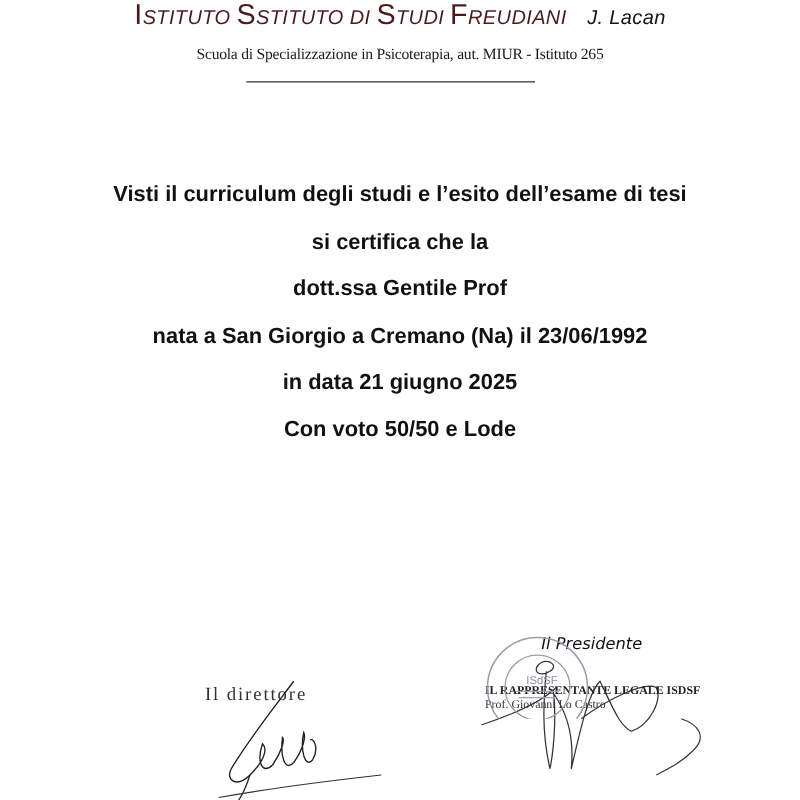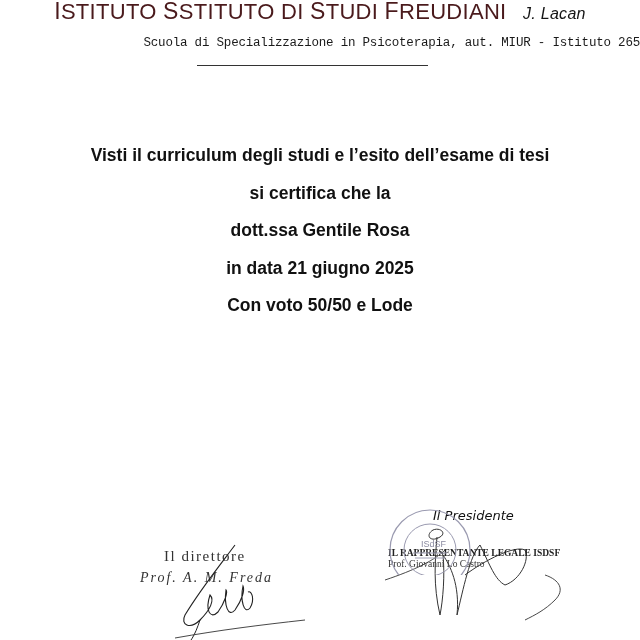--- a/index.html
+++ b/index.html
@@ -6,28 +6,28 @@
     html, body { width: 640px; height: 640px; background: #ffffff; overflow: hidden; }
     body { position: relative; font-family: "Liberation Sans", sans-serif; color: #111; }
 
     .header-title {
       position: absolute; top: -2px; left: 0; width: 640px;
       text-align: center; white-space: nowrap;
       font-family: "Liberation Sans", sans-serif;
       font-size: 22px; color: #4a1a1c; letter-spacing: 0.3px;
     }
     .header-title .big { font-size: 23px; }
-    .header-title .sc { font-size: 22px; }
+    .header-title .sc { font-size: 16px; font-style: italic; }
     .header-title .lacan {
       font-style: italic; color: #141414; font-size: 16px; margin-left: 10px;
     }
 
     .subtitle {
-      position: absolute; top: 36px; left: 0; width: 640px; text-align: right;
-      font-family: Liberation Mono, monospace; font-size: 12.5px; color: #1a1a1a;
+      position: absolute; top: 36px; left: 0; width: 640px; text-align: center;
+      font-family: Liberation Serif, serif; font-size: 12.5px; color: #1a1a1a;
       letter-spacing: -0.2px;
     }
 
     .separator {
       position: absolute; top: 65px; left: 197px; width: 231px; height: 1px;
       background: #333;
     }
 
     .body-text {
       position: absolute; top: 142px; left: 0; width: 640px; text-align: center;
@@ -74,28 +74,28 @@
   </span>
   <span class="lacan">J. Lacan</span>
 </div>
 
 <div class="subtitle">Scuola di Specializzazione  in Psicoterapia, aut. MIUR - Istituto 265</div>
 <div class="separator"></div>
 
 <div class="body-text">
   <div class="line">Visti il curriculum degli studi e l’esito dell’esame di tesi</div>
   <div class="line">si certifica che la</div>
-  <div class="line">dott.ssa Gentile Rosa</div>
+  <div class="line">dott.ssa Gentile Prof</div>
+  <div class="line">nata a San Giorgio a Cremano (Na) il 23/06/1992</div>
   <div class="line">in data 21 giugno 2025</div>
   <div class="line">Con voto 50/50 e Lode</div>
 </div>
 
 <div class="sig-left">
   <div class="role">Il direttore</div>
-  <div class="name">Prof. A. M. Freda</div>
   <svg width="180" height="130" viewBox="0 0 180 130">
     <path d="M 95 25 C 80 45, 60 70, 45 95 C 40 105, 50 110, 60 100 C 70 90, 75 80, 70 75 C 65 90, 70 100, 78 92 C 85 82, 88 72, 86 70 C 84 85, 88 98, 95 90 C 102 80, 105 70, 103 66 C 100 80, 104 95, 110 88 C 115 80, 112 70, 108 72" fill="none" stroke="#222" stroke-width="1.1"></path>
     <path d="M 60 100 C 55 115, 50 125, 40 130" fill="none" stroke="#222" stroke-width="1"></path>
     <path d="M 35 118 C 80 110, 120 105, 165 100" fill="none" stroke="#333" stroke-width="0.9"></path>
   </svg>
 </div>
 
 <div class="sig-right">
   <div class="president">Il Presidente</div>
   <svg width="230" height="135" viewBox="0 0 230 135">

